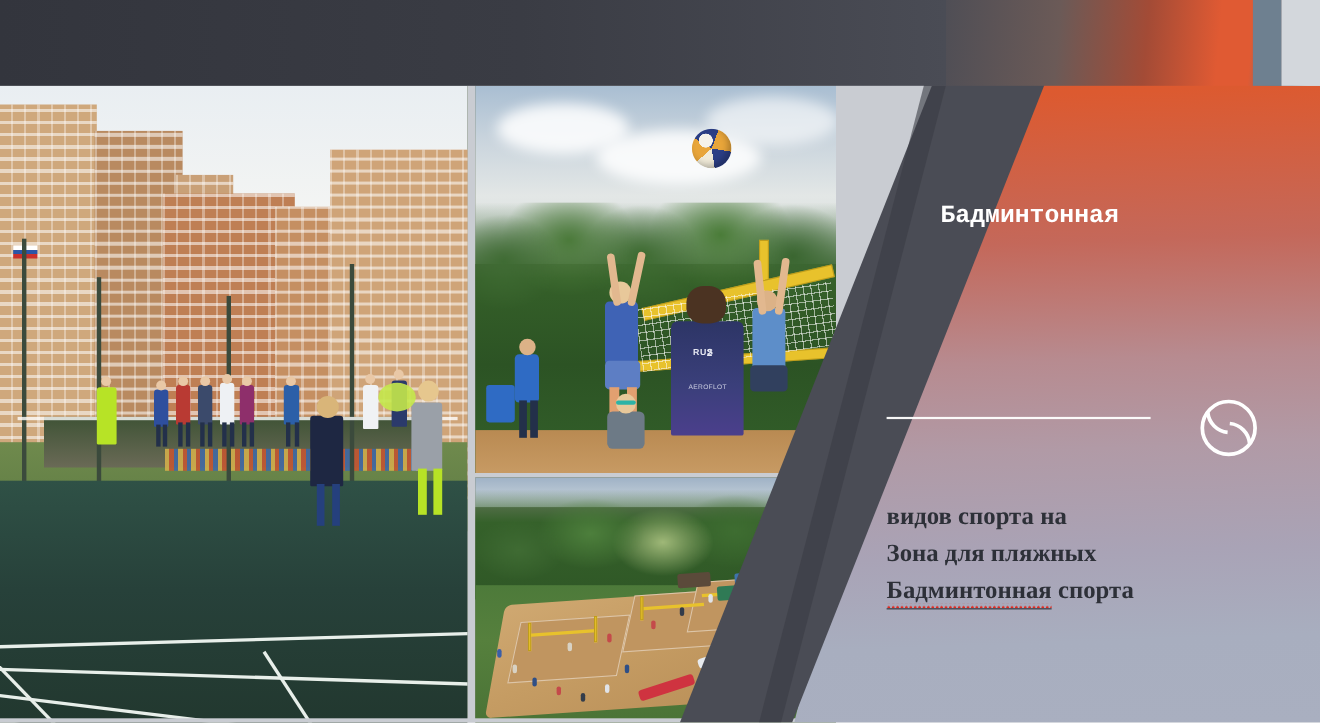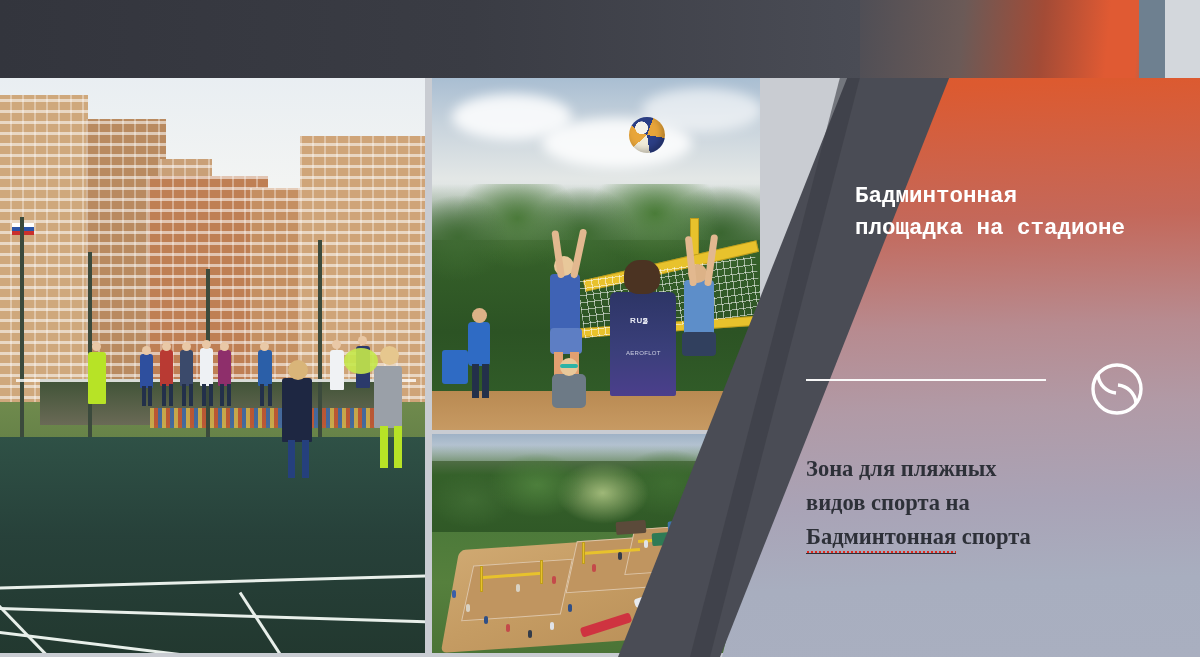--- a/index.html
+++ b/index.html
@@ -348,35 +348,34 @@
     <div class="bottom-strip"></div>
   </div>
 
   <div class="panel"></div>
 
   <div class="wedge"></div>
   <div class="wedge-thin"></div>
 
   <div class="cap1">
     <div>Бадминтонная</div>
-    <div>площадка  на  стадионе</div>
   </div>
 
   <div class="divider"></div>
   <div class="ballicon">
     <svg width="58" height="58" viewBox="0 0 58 58" fill="none">
       <circle cx="29" cy="29" r="24" stroke="#FFFFFF" stroke-width="3.4"></circle>
       <path d="M10 15 A 20 20 0 0 0 28 33" stroke="#FFFFFF" stroke-width="3.4" fill="none"></path>
       <path d="M48 43 A 20 20 0 0 0 30 25" stroke="#FFFFFF" stroke-width="3.4" fill="none"></path>
     </svg>
   </div>
 
   <div class="cap2">
+    <div>видов спорта на</div>
     <div>Зона для пляжных</div>
-    <div>видов спорта на</div>
     <div><span class="sq-d">Бадминтонная</span><span> спорта</span></div>
   </div>
 
   <div class="top-right-band"></div>
   <div class="corner-slate"></div>
   <div class="corner-gray"></div>
   <div class="title-band"></div>
 
 </div>
 

